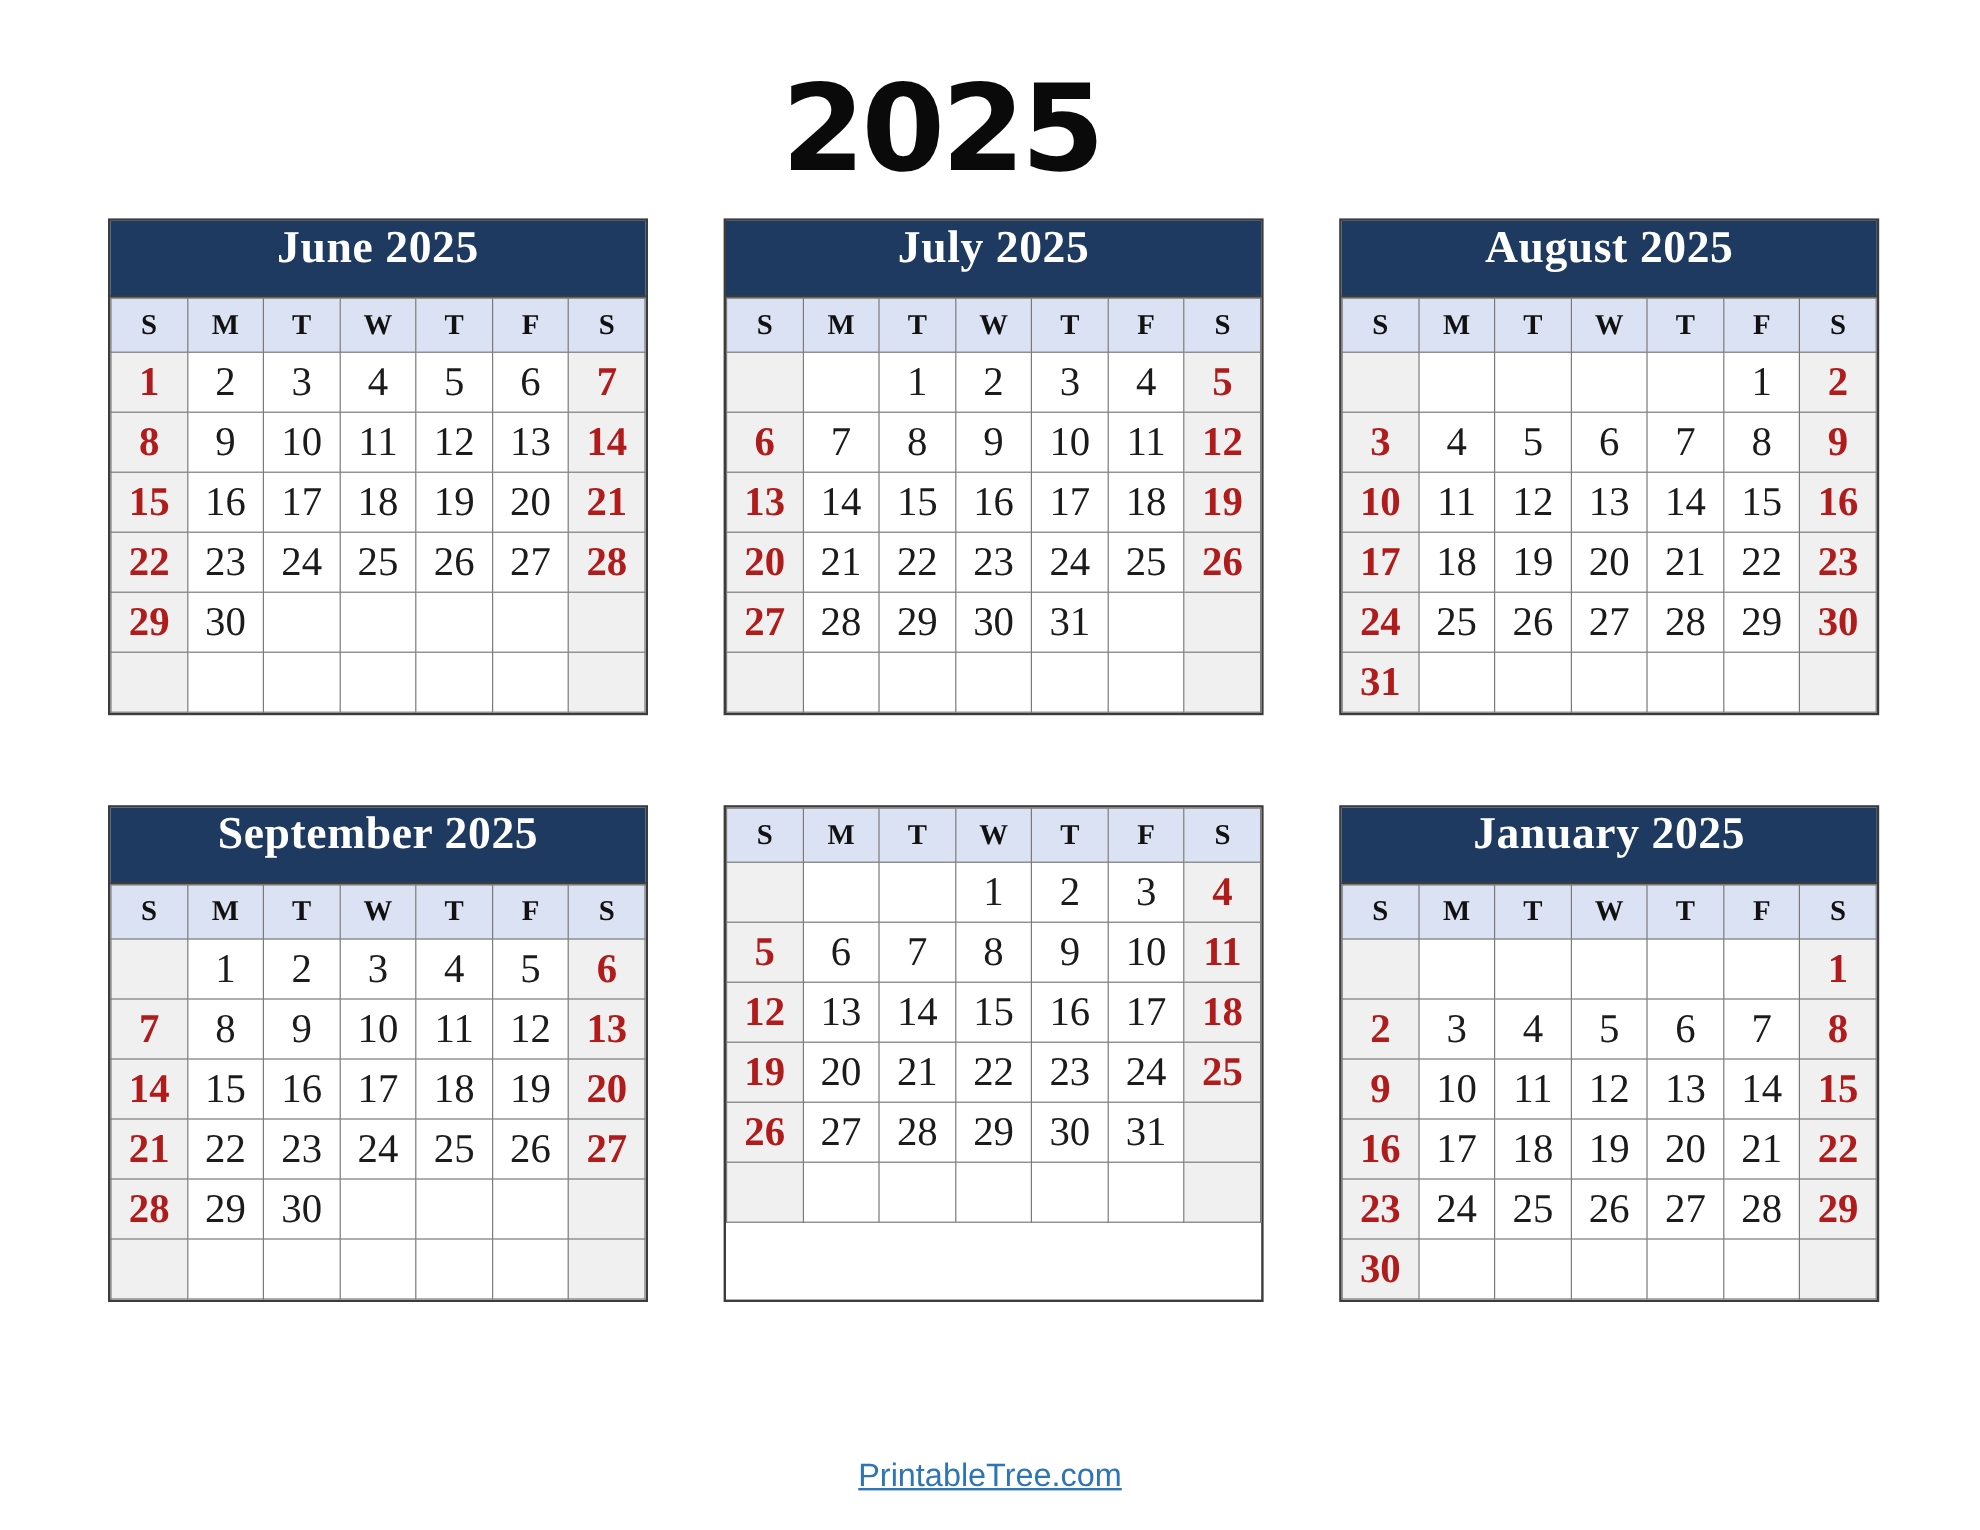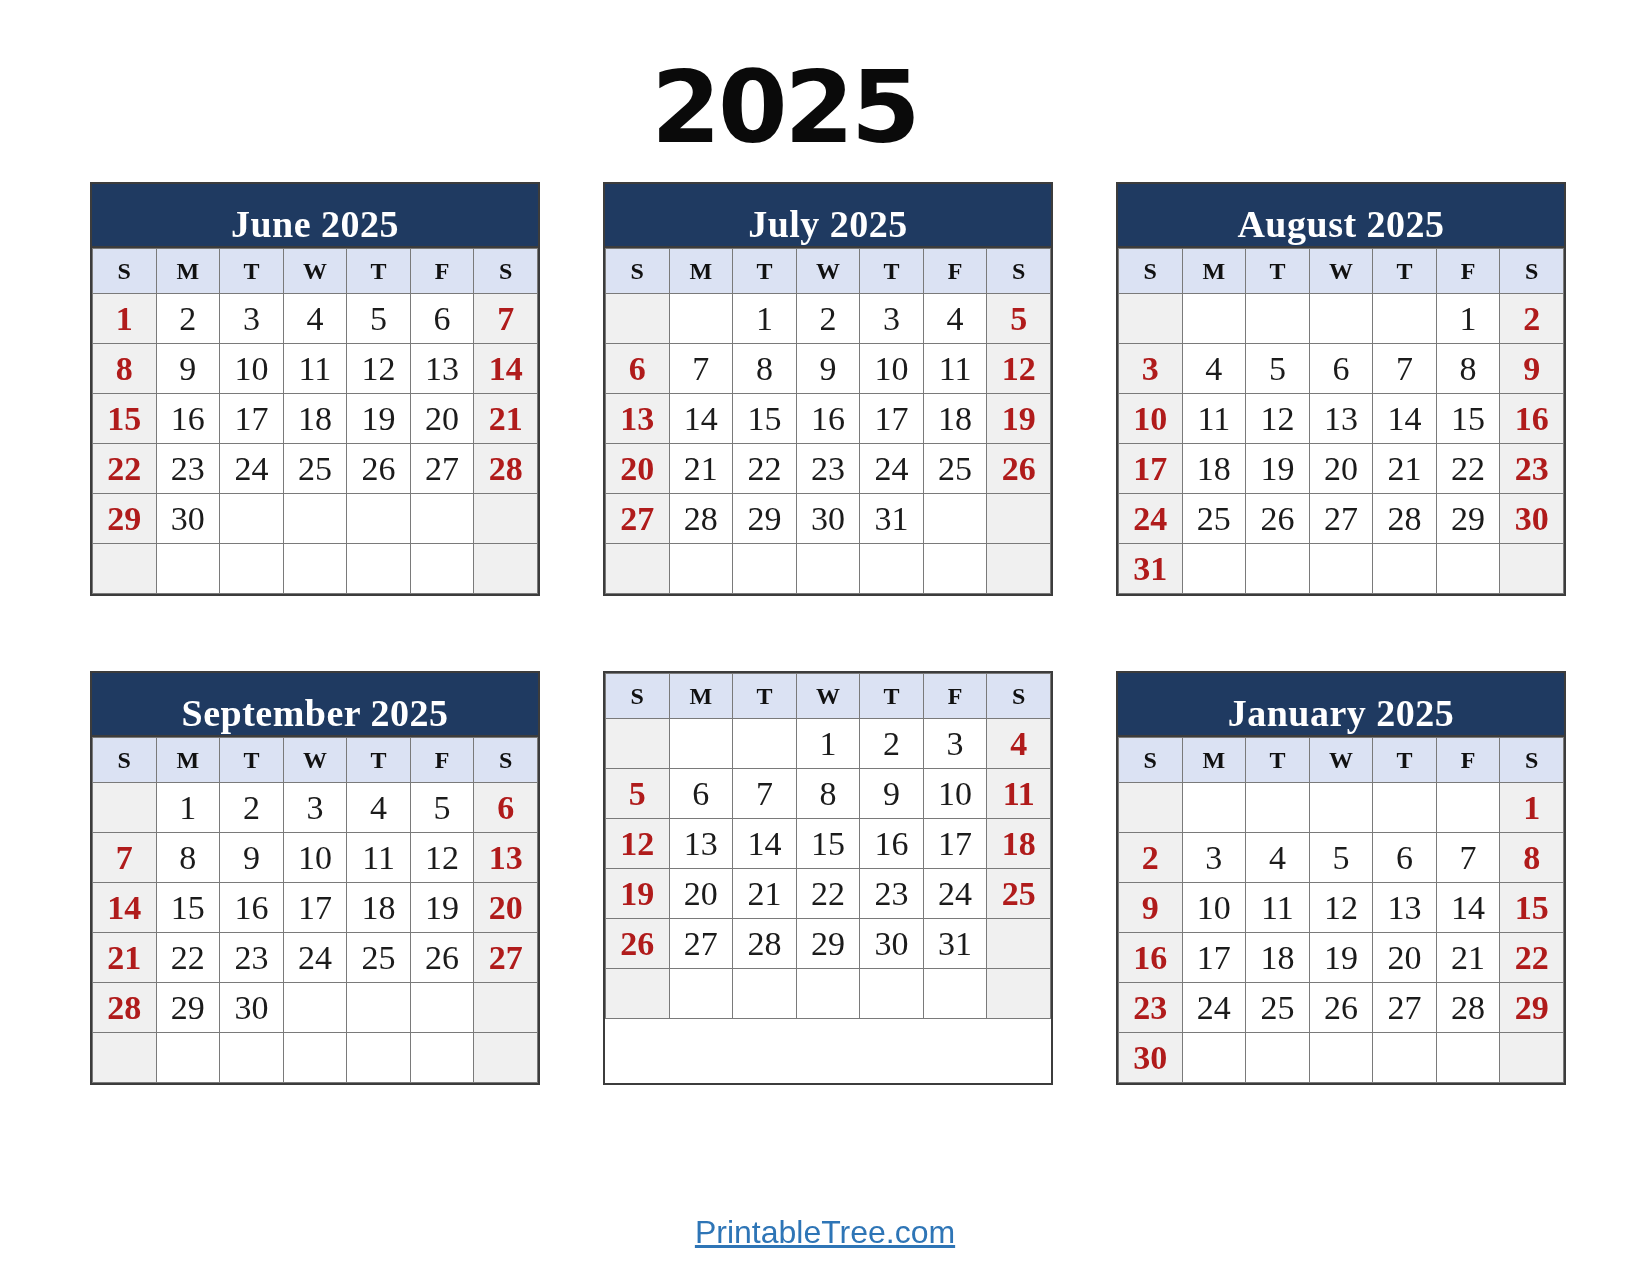--- a/index.html
+++ b/index.html
@@ -32,21 +32,21 @@
   }
   .month-card {
     width: 450px;
     border: 2px solid #3c3c3c;
     background: #ffffff;
   }
   .month-header {
     height: 64px;
     background: var(--header-bg, #1F3A61);
     display: flex;
-    align-items: flex-end;
+    align-items: flex-start;
     justify-content: center;
     border-bottom: 2px solid #3c3c3c;
   }
   .month-header span {
     color: #ffffff;
     font-size: 38px;
     font-weight: 600;
     letter-spacing: 0.5px;
   }
   .month-table {
@@ -81,21 +81,21 @@
   }
   .footer {
     position: absolute;
     top: 1214px; left: 0;
     width: 1650px;
     text-align: center;
     font-family: "Liberation Sans", sans-serif;
   }
   .footer a {
     color: var(--link-blue, #2E75B6);
-    font-size: 32px;
+    font-size: 27px;
     text-decoration: underline;
     cursor: pointer;
   }
 </style>
 </head>
 <body>
 
 <h1 class="year-title">2025</h1>
 
 <div class="months-grid" id="months-grid">

